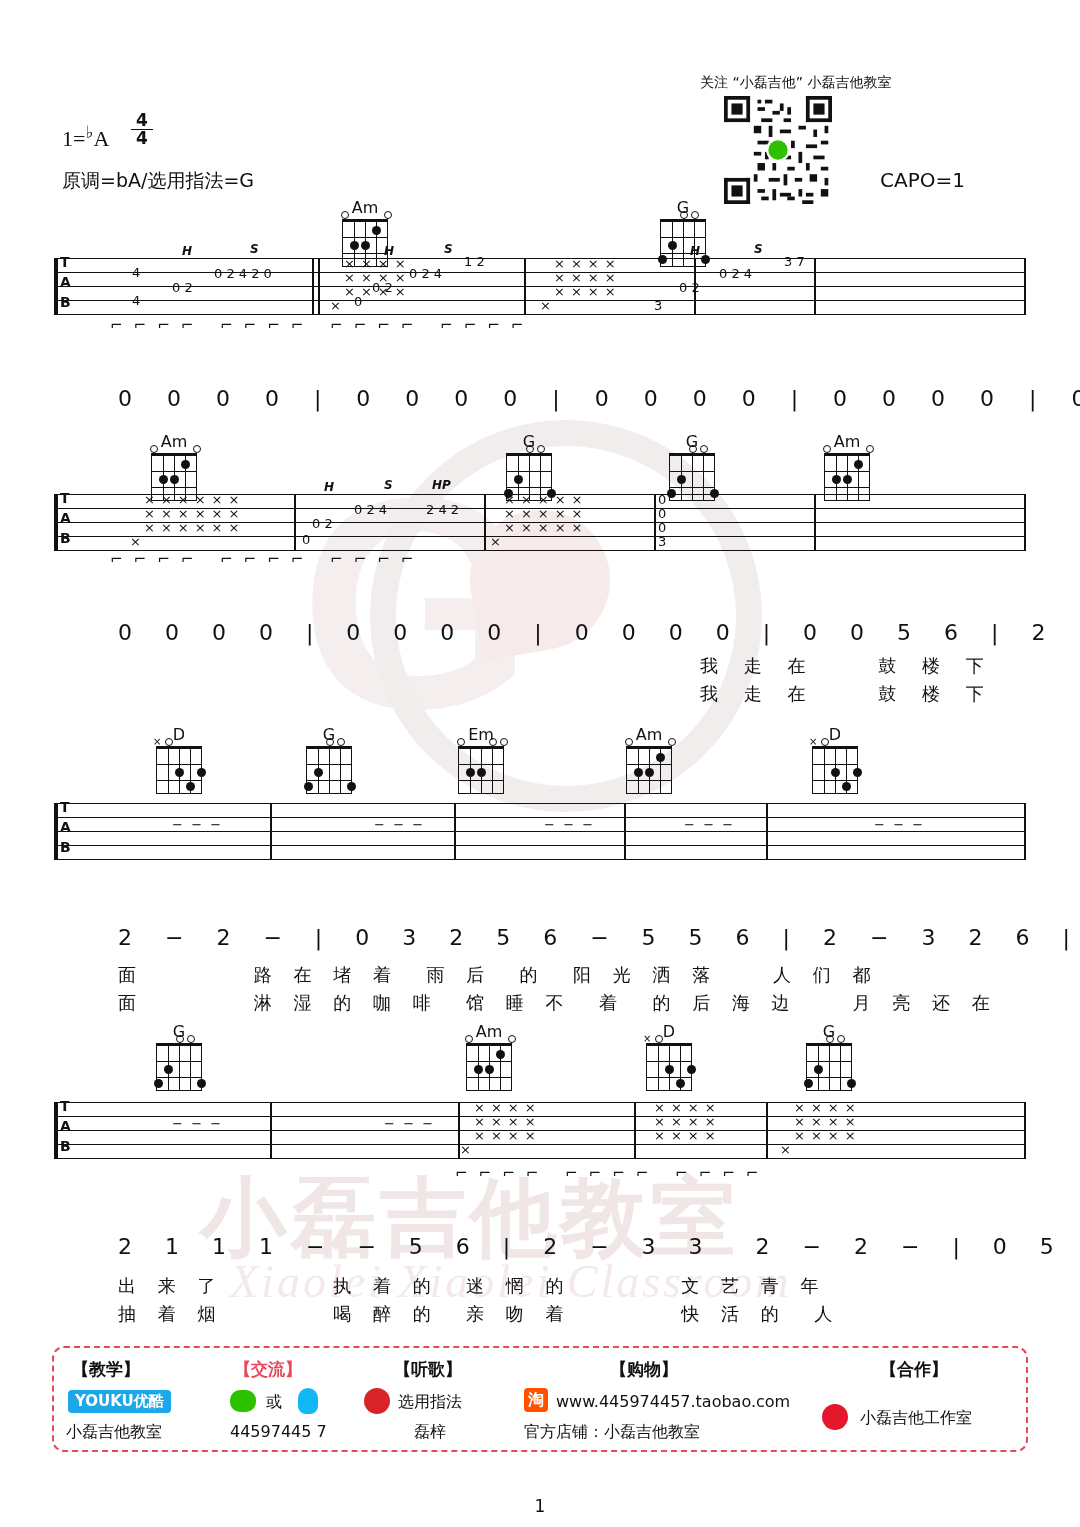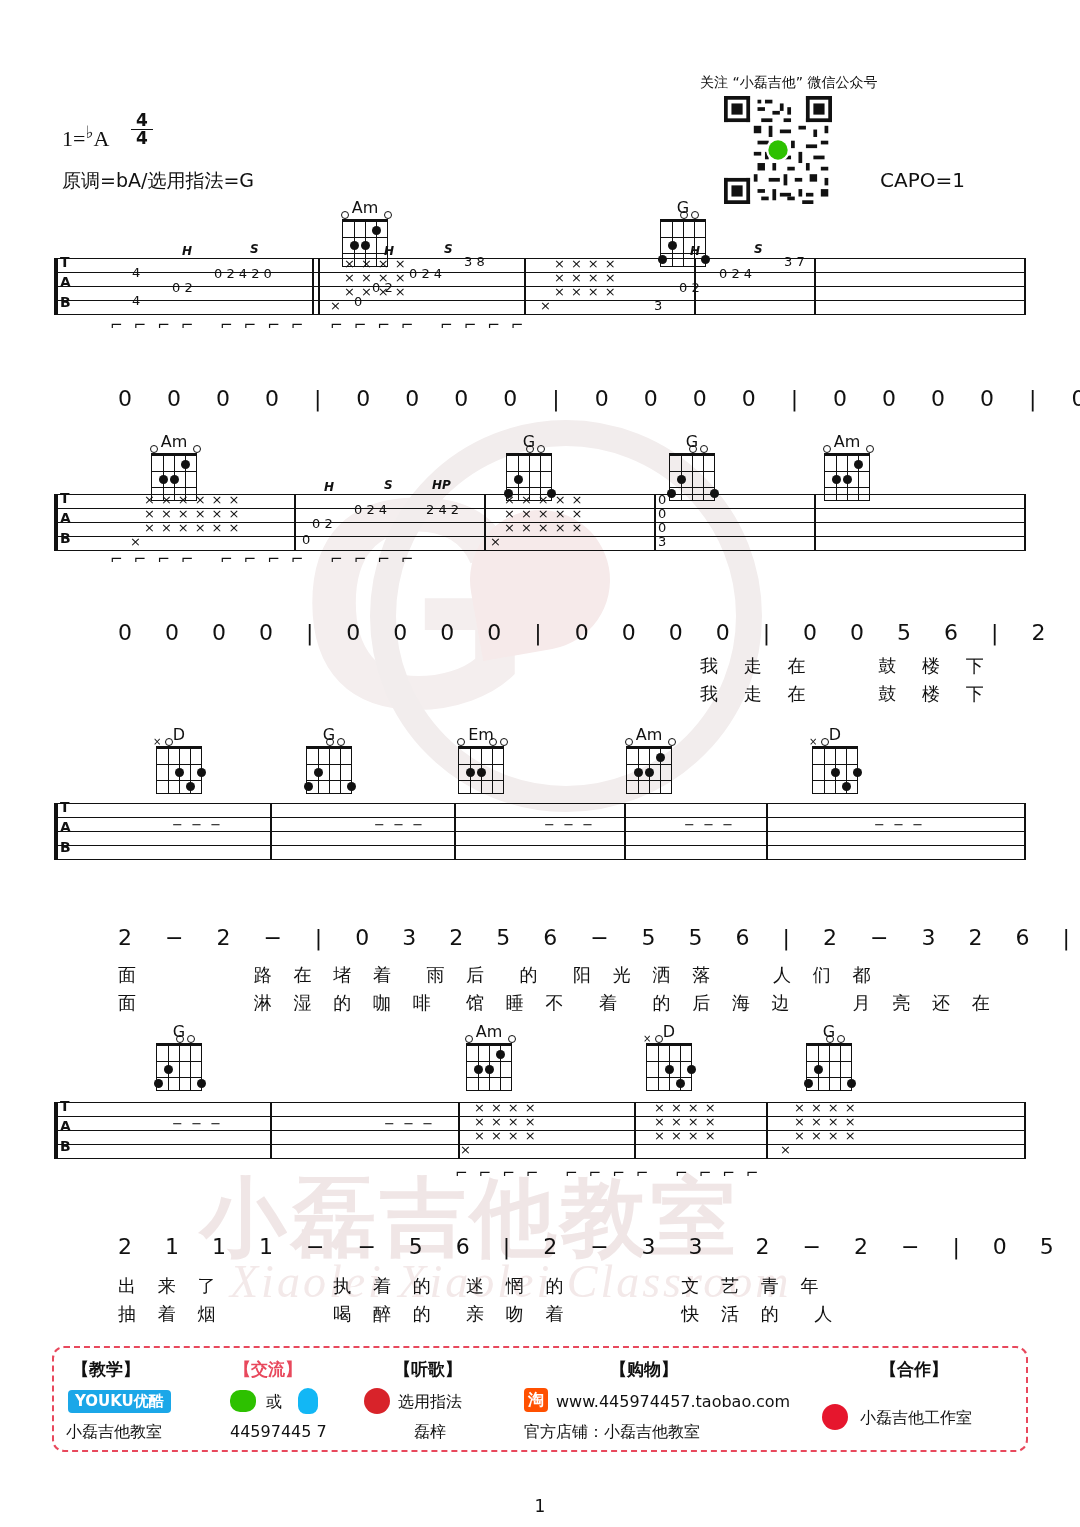--- a/index.html
+++ b/index.html
@@ -181,21 +181,21 @@
 
   <div class="keysig">
     <span>1=</span><span class="flat">♭</span><span>A</span>
   </div>
   <div class="timesig">
     <span class="num">4</span>
     <span class="den">4</span>
   </div>
   <div class="origkey">原调=bA/选用指法=G</div>
   <div class="capo">CAPO=1</div>
-  <div class="wechat-note">关注 “小磊吉他” 微信公众号</div>
+  <div class="wechat-note">关注 “小磊吉他” 小磊吉他教室</div>
 
   <svg class="qr" viewBox="0 0 29 29">
     <rect width="29" height="29" fill="#fff"></rect>
     <g fill="#111">
       <rect x="0" y="0" width="7" height="1"></rect>
         <rect x="0" y="6" width="7" height="1"></rect>
       <rect x="0" y="0" width="1" height="7"></rect>
         <rect x="6" y="0" width="1" height="7"></rect>
       <rect x="2" y="2" width="3" height="3"></rect>
       <rect x="22" y="0" width="7" height="1"></rect>
@@ -317,21 +317,21 @@
 
       <div class="strum" style="left:290px;top:-2px;">××××</div>
       <div class="strum" style="left:290px;top:12px;">××××</div>
       <div class="strum" style="left:290px;top:26px;">××××</div>
       <div class="tabnums" style="left:276px;top:40px;">×</div>
 
       <div class="artic" style="left:330px;top:-14px;">H</div>
       <div class="artic" style="left:390px;top:-16px;">S</div>
       <div class="tabnums" style="left:318px;top:22px;">0 2</div>
       <div class="tabnums" style="left:355px;top:8px;">0 2 4</div>
-      <div class="tabnums" style="left:410px;top:-4px;">3 8</div>
+      <div class="tabnums" style="left:410px;top:-4px;">1 2</div>
       <div class="tabnums" style="left:300px;top:36px;">0</div>
 
       <div class="strum" style="left:500px;top:-2px;">××××</div>
       <div class="strum" style="left:500px;top:12px;">××××</div>
       <div class="strum" style="left:500px;top:26px;">××××</div>
       <div class="tabnums" style="left:486px;top:40px;">×</div>
 
       <div class="artic" style="left:636px;top:-14px;">H</div>
       <div class="artic" style="left:700px;top:-16px;">S</div>
       <div class="tabnums" style="left:625px;top:22px;">0 2</div>

